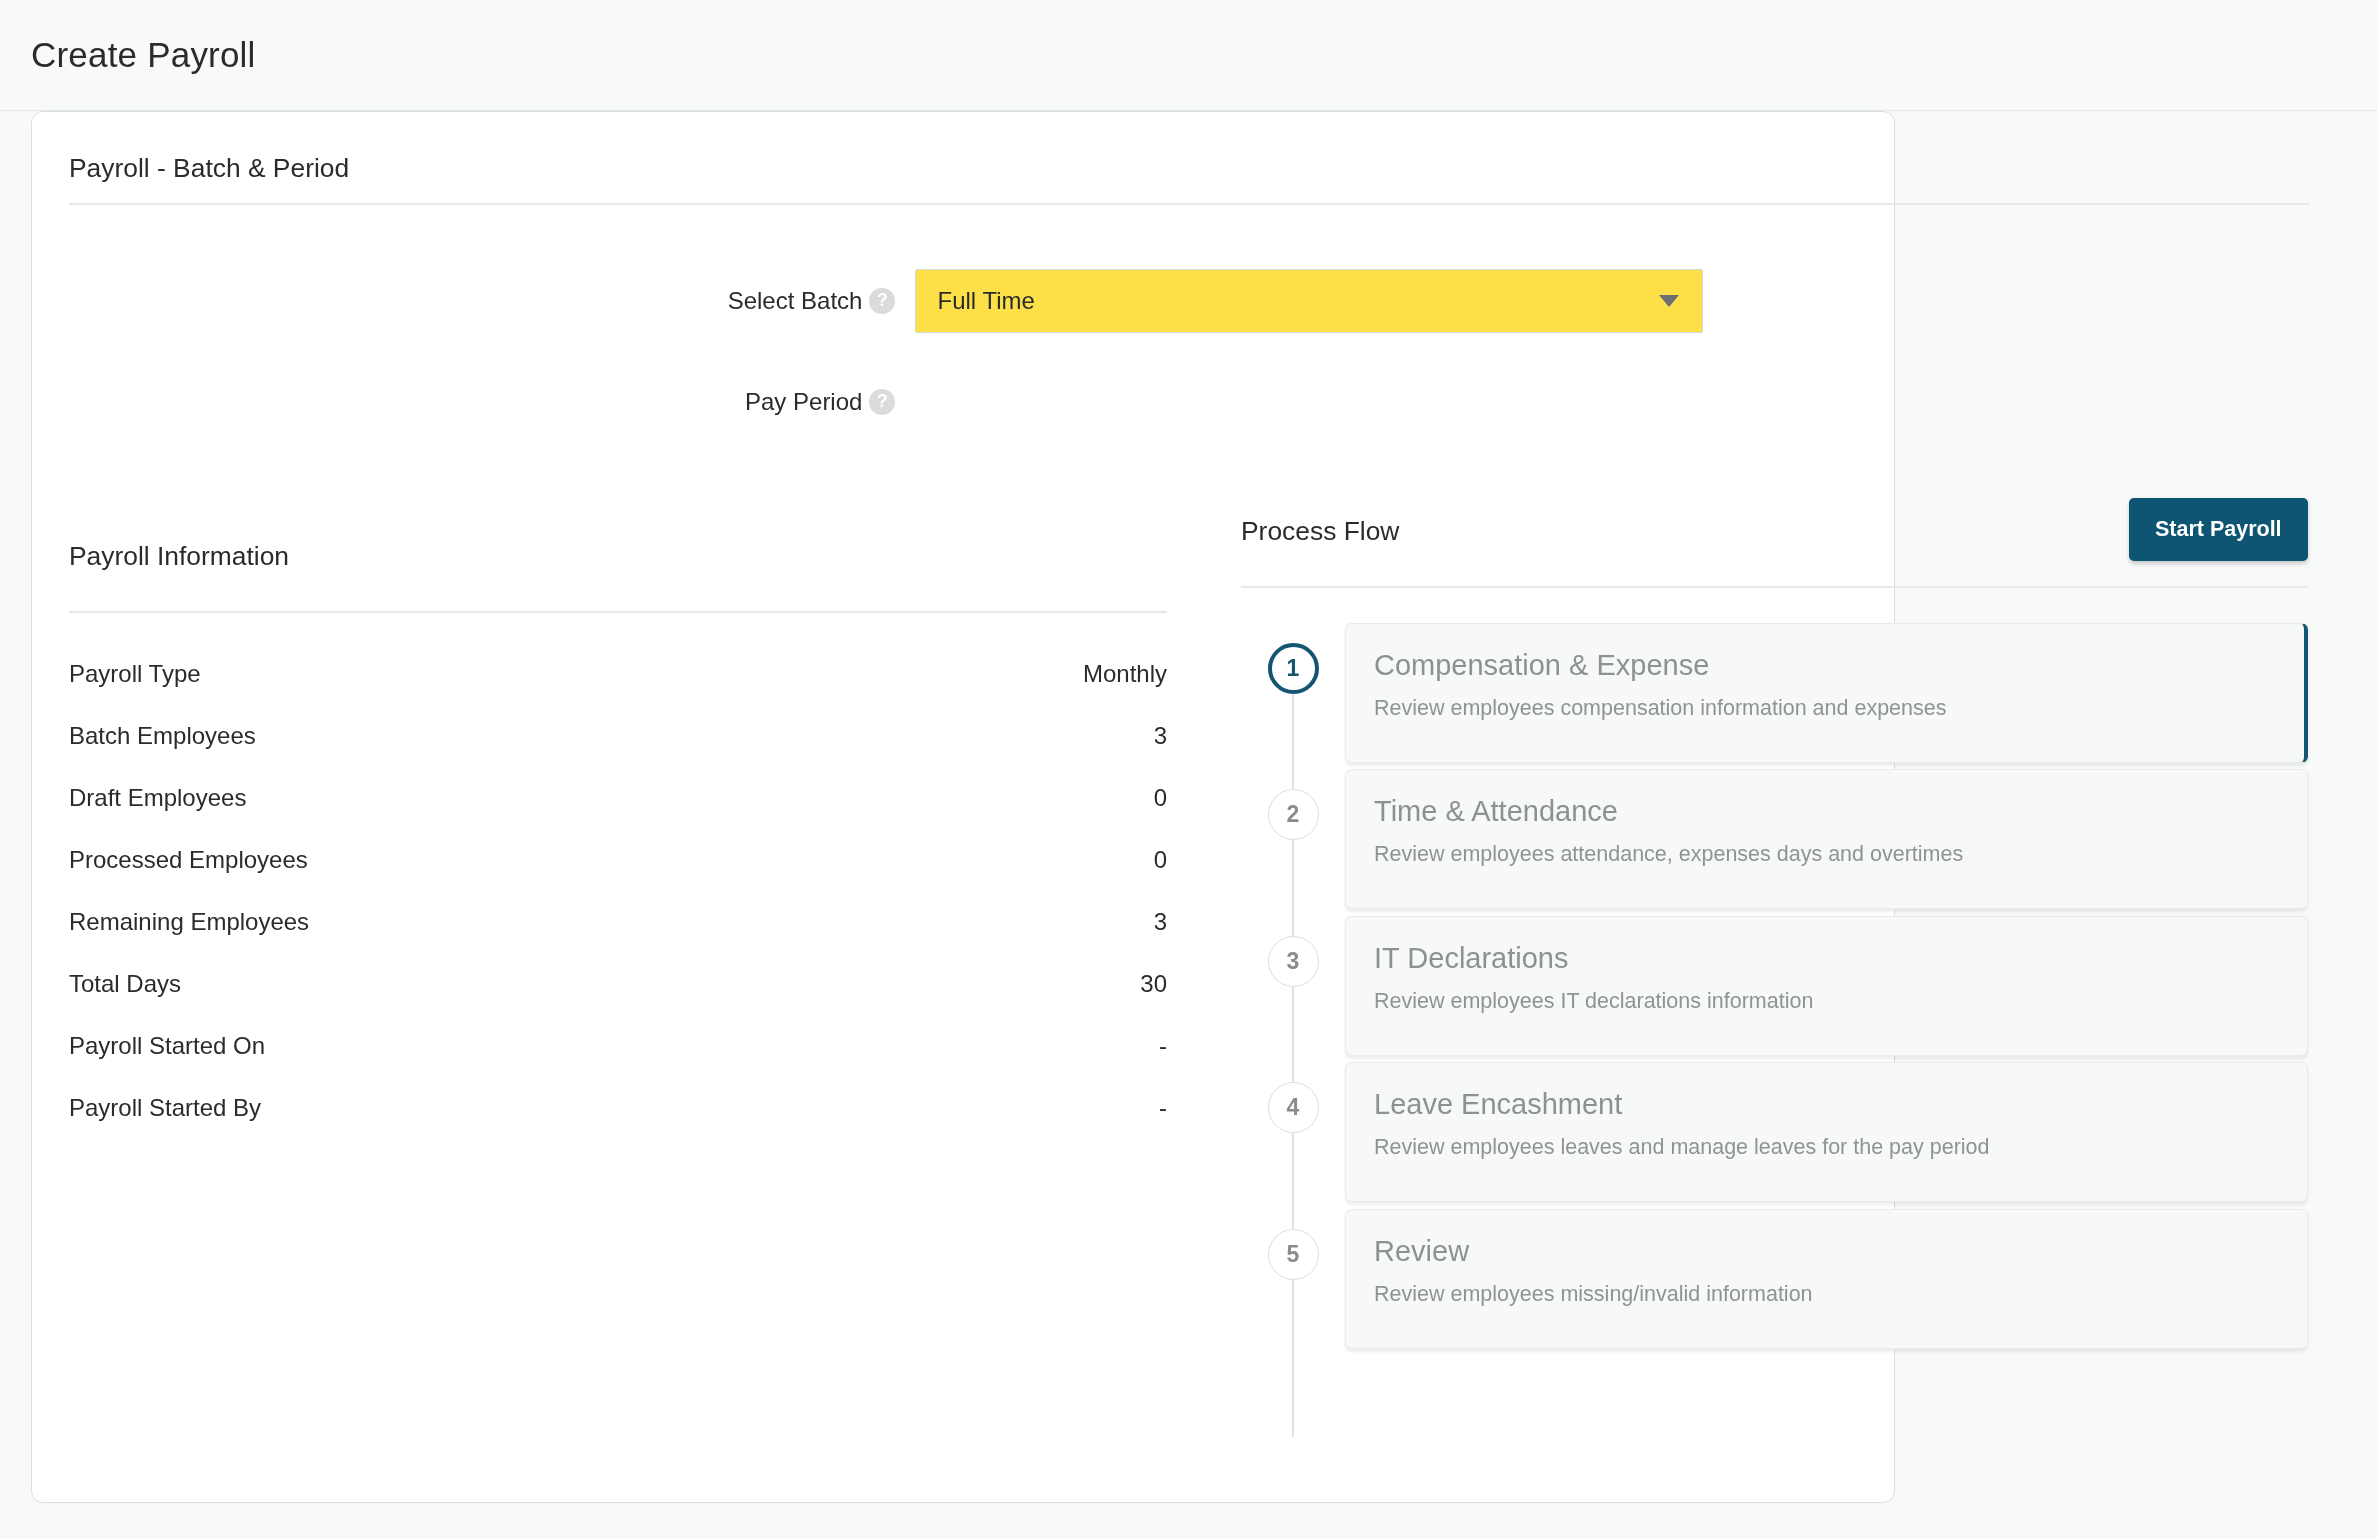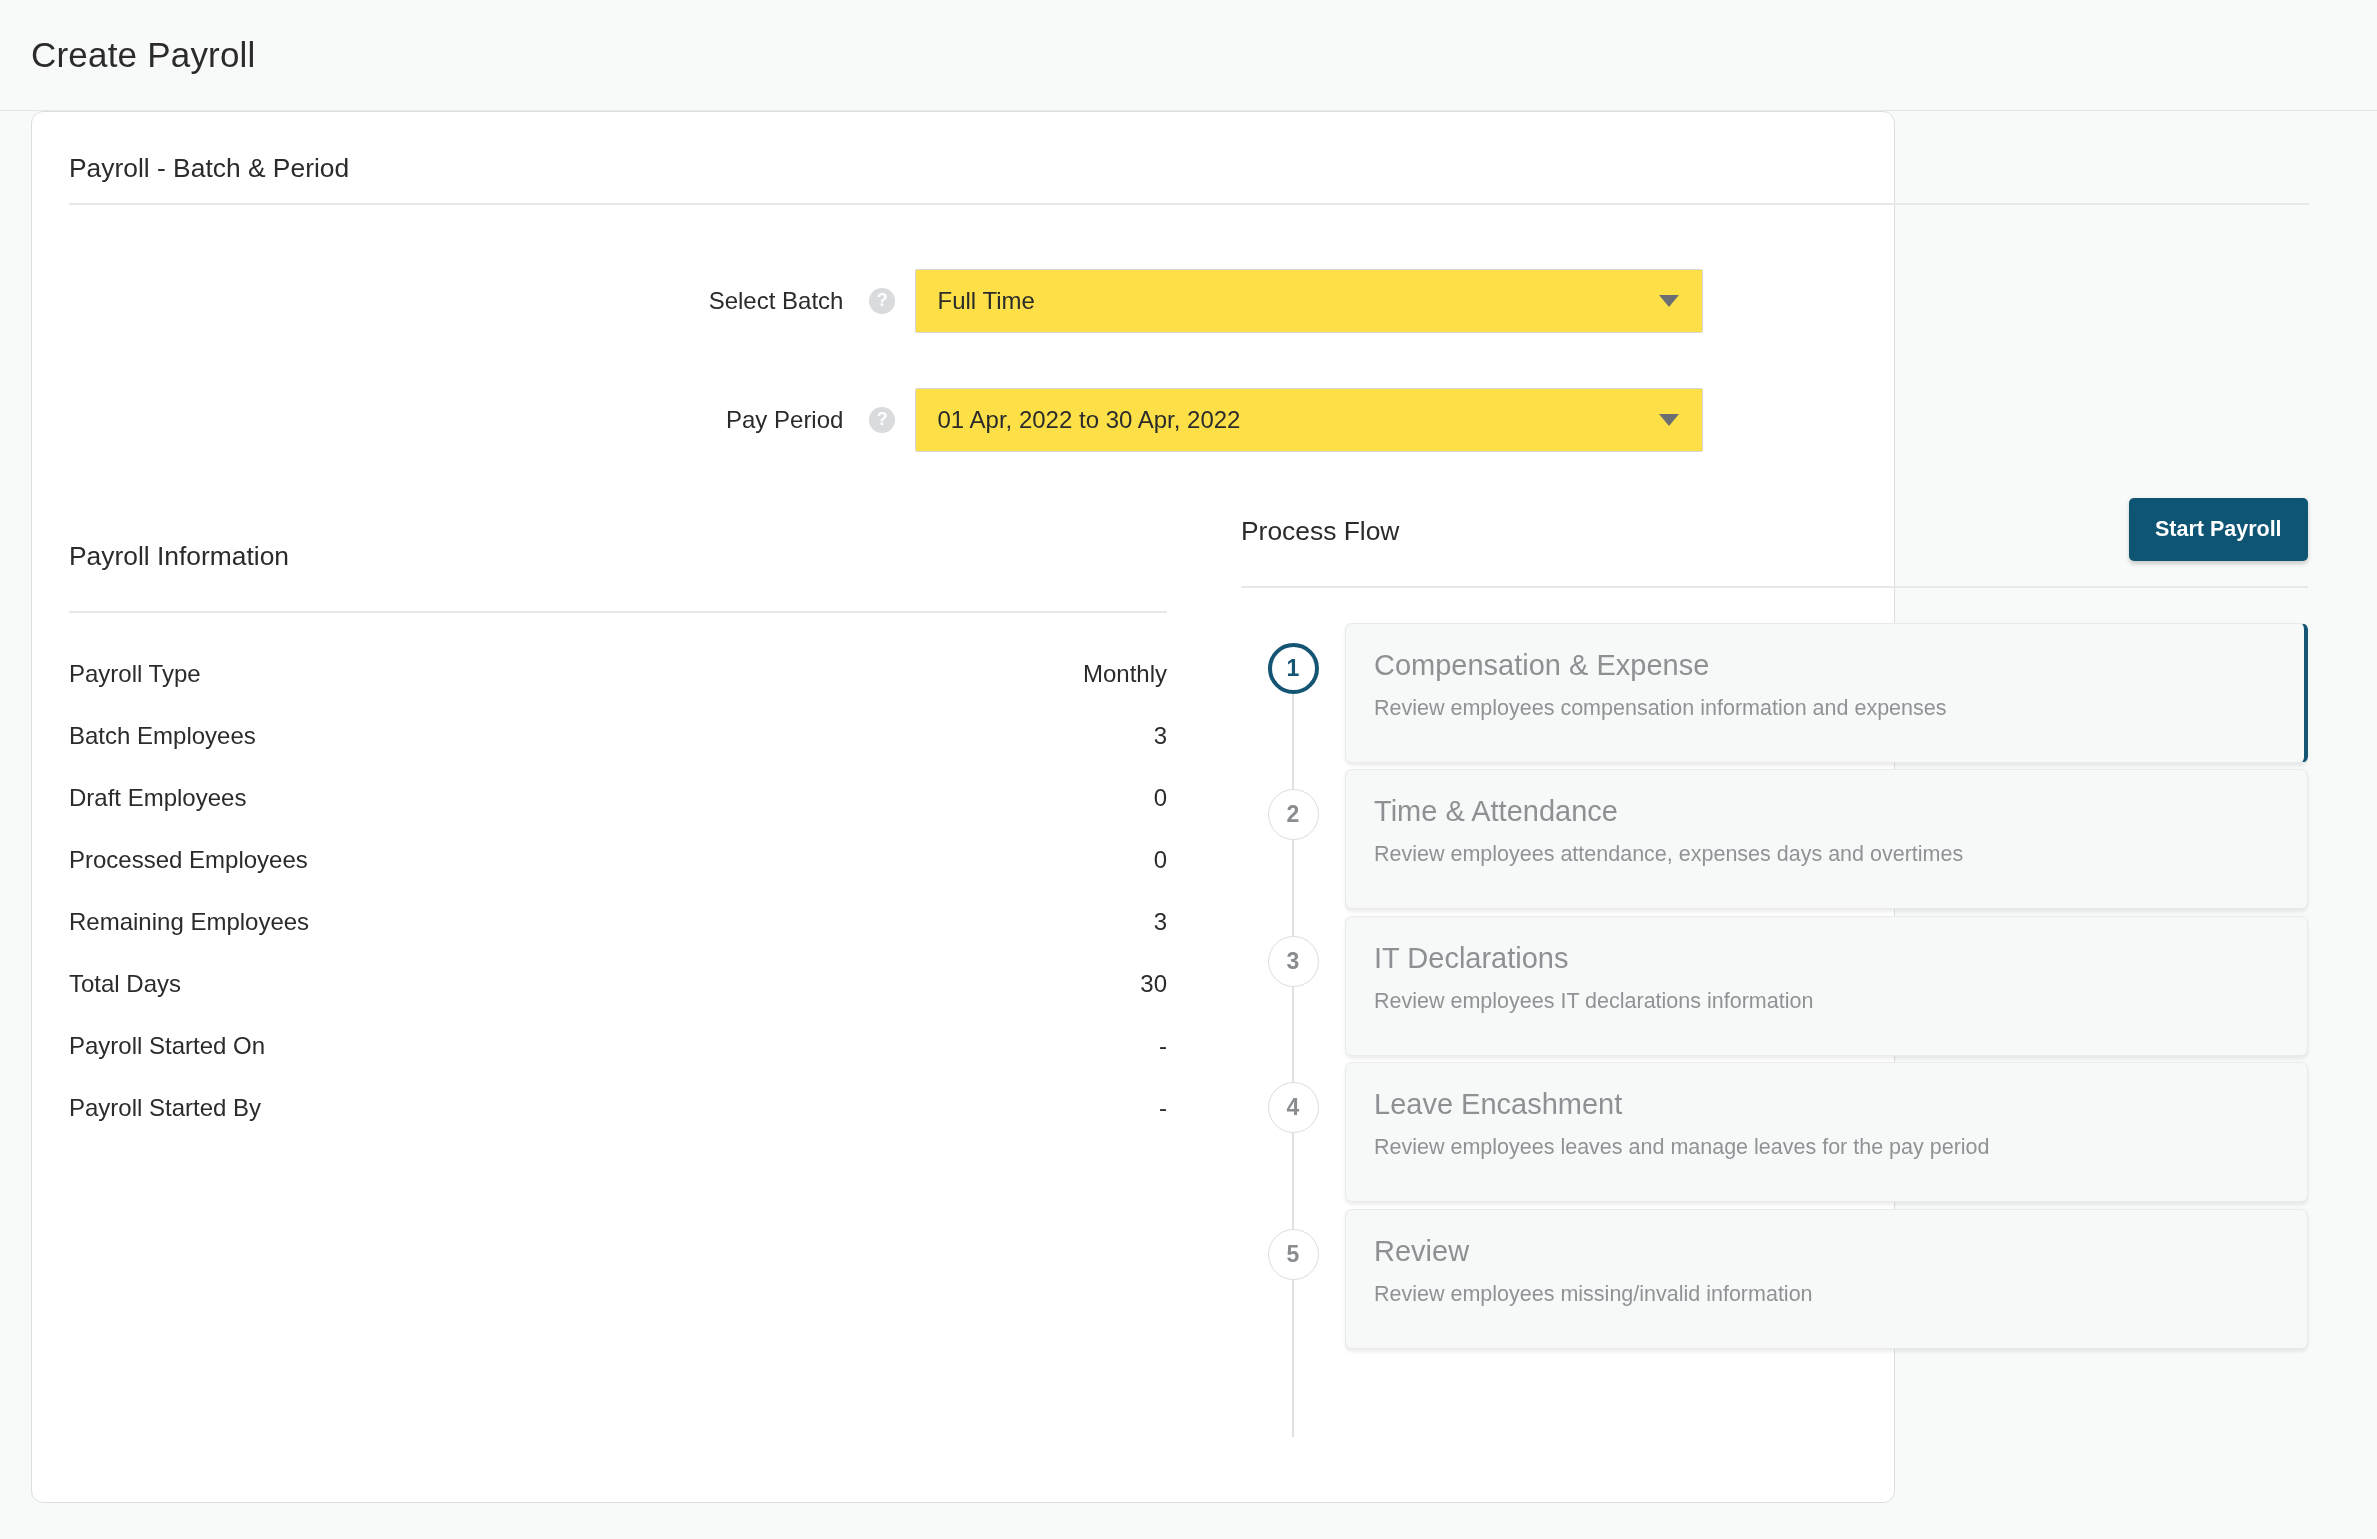--- a/index.html
+++ b/index.html
@@ -68,21 +68,21 @@
     align-items: center;
   }
   #row-select-batch { left: 0px; top: 157px; }
   #row-pay-period  { left: 0px; top: 276px; }
 
   .form-label-wrap {
     width: 883px;
     display: flex;
     align-items: center;
     justify-content: flex-end;
-    gap: 26px;
+    gap: 7px;
     padding-right: 20px;
   }
   .form-label {
     font-size: 24px;
     color: #2b2b2b;
     font-weight: 400;
     white-space: nowrap;
   }
   .help-icon {
     width: 25.6px;
@@ -288,24 +288,20 @@
       <span class="select-value">Full Time</span>
       <span class="caret"></span>
     </div>
   </div>
 
   <div class="form-row" id="row-pay-period">
     <div class="form-label-wrap">
       <span class="form-label">Pay Period</span>
       <span class="help-icon">?</span>
     </div>
-    <div class="select-box">
-      <span class="select-value">01 Apr, 2022 to 30 Apr, 2022</span>
-      <span class="caret"></span>
-    </div>
   </div>
 
   <div class="col-left">
     <div class="col-header">
       <span class="section-title">Payroll Information</span>
     </div>
     <div class="col-divider"></div>
     <div class="info-table" id="info-table">
         <div class="info-row">
           <span class="info-key">Payroll Type</span>

